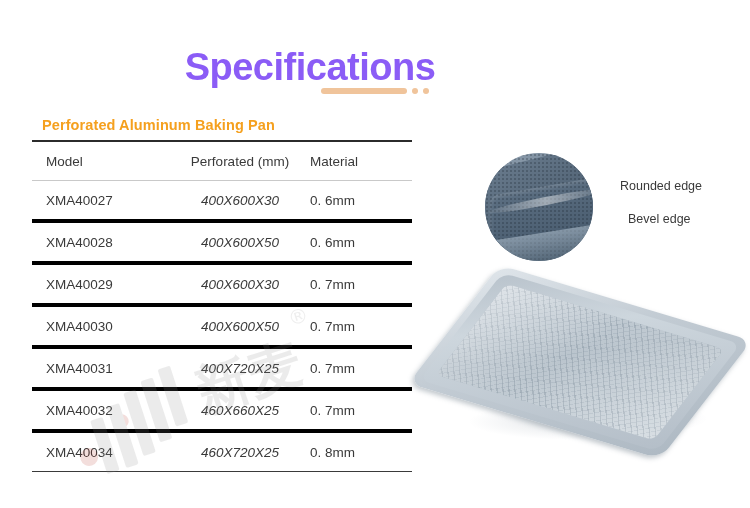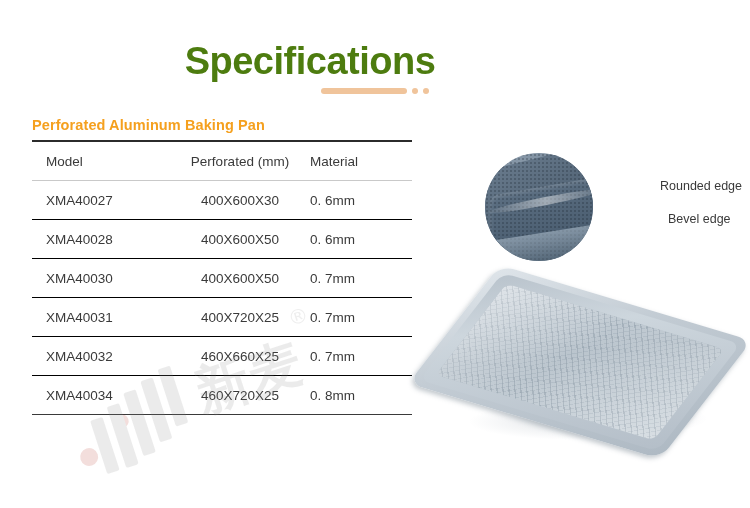--- a/index.html
+++ b/index.html
@@ -12,28 +12,28 @@
     height: 508px;
     position: relative;
     overflow: hidden;
     font-family: "Liberation Sans", sans-serif;
     color: #333;
   }
 
   
   .page-title {
     position: absolute;
-    top: 38px;
+    top: 44px;
     left: 0;
     width: 620px;
     text-align: center;
     font-size: 38px;
     font-weight: bold;
     letter-spacing: -0.5px;
-    color: #4d7c0f;
+    color: #8b5cf6;
     line-height: 46px;
   }
 
   .title-ornament {
     position: absolute;
     top: 86px;
     left: 0;
     width: 750px;
     height: 10px;
     display: flex;
@@ -50,21 +50,21 @@
     width: 6px;
     height: 6px;
     border-radius: 50%;
     background: #f0c49b;
     margin-left: 5px;
   }
 
   
   .section-heading {
     position: absolute;
-    left: 32px;
+    left: 42px;
     top: 117px;
     font-size: 14.5px;
     font-weight: bold;
     color: #f5a01e;
     letter-spacing: 0.1px;
   }
 
   
   .spec-table-wrap {
     position: absolute;
@@ -90,25 +90,25 @@
     border-bottom: 1px solid #c9c9c9;
   }
   table.spec-table thead th.th-model { text-align: left; padding-left: 14px; }
   table.spec-table thead th.th-dim   { text-align: center; }
   table.spec-table thead th.th-mat   { text-align: left; }
 
   table.spec-table tbody td {
     font-size: 13.5px;
     color: #3a3a3a;
     padding: 12px 0 11px 0;
-    border-bottom: 1px solid #000000;
+    border-bottom: 4px solid #000000;
     white-space: nowrap;
   }
   table.spec-table tbody td.td-model { text-align: left; padding-left: 14px; }
-  table.spec-table tbody td.td-dim   { text-align: center; }
+  table.spec-table tbody td.td-dim   { text-align: center; font-style: italic; }
   table.spec-table tbody td.td-mat   { text-align: left; }
   table.spec-table tbody tr:last-child td {
     border-bottom: 1.6px solid #3a3a3a;
   }
 
   
   .watermark {
     position: absolute;
     left: 62px;
     top: 330px;
@@ -185,21 +185,20 @@
     height: 34px;
     background: linear-gradient(180deg, rgba(180,196,210,0.55), rgba(150,168,184,0.1));
     transform: rotate(-9deg);
   }
 
   .edge-label {
     position: absolute;
     font-size: 12.5px;
     color: #3a3a3a;
     white-space: nowrap;
-    margin-left: 40px;
   }
   .edge-label.rounded { left: 180px; top: 39px; }
   .edge-label.bevel   { left: 188px; top: 72px; }
 
   
   .pan {
     position: absolute;
     left: 6px;
     top: 140px;
     width: 300px;
@@ -292,20 +291,25 @@
     <tbody>
       <tr>
         <td class="td-model">XMA40027</td>
         <td class="td-dim">400X600X30</td>
         <td class="td-mat">0. 6mm</td>
       </tr>
       <tr>
         <td class="td-model">XMA40028</td>
         <td class="td-dim">400X600X50</td>
         <td class="td-mat">0. 6mm</td>
+      </tr>
+      <tr>
+        <td class="td-model">XMA40029</td>
+        <td class="td-dim">400X600X30</td>
+        <td class="td-mat">0. 7mm</td>
       </tr>
       <tr>
         <td class="td-model">XMA40030</td>
         <td class="td-dim">400X600X50</td>
         <td class="td-mat">0. 7mm</td>
       </tr>
       <tr>
         <td class="td-model">XMA40031</td>
         <td class="td-dim">400X720X25</td>
         <td class="td-mat">0. 7mm</td>

